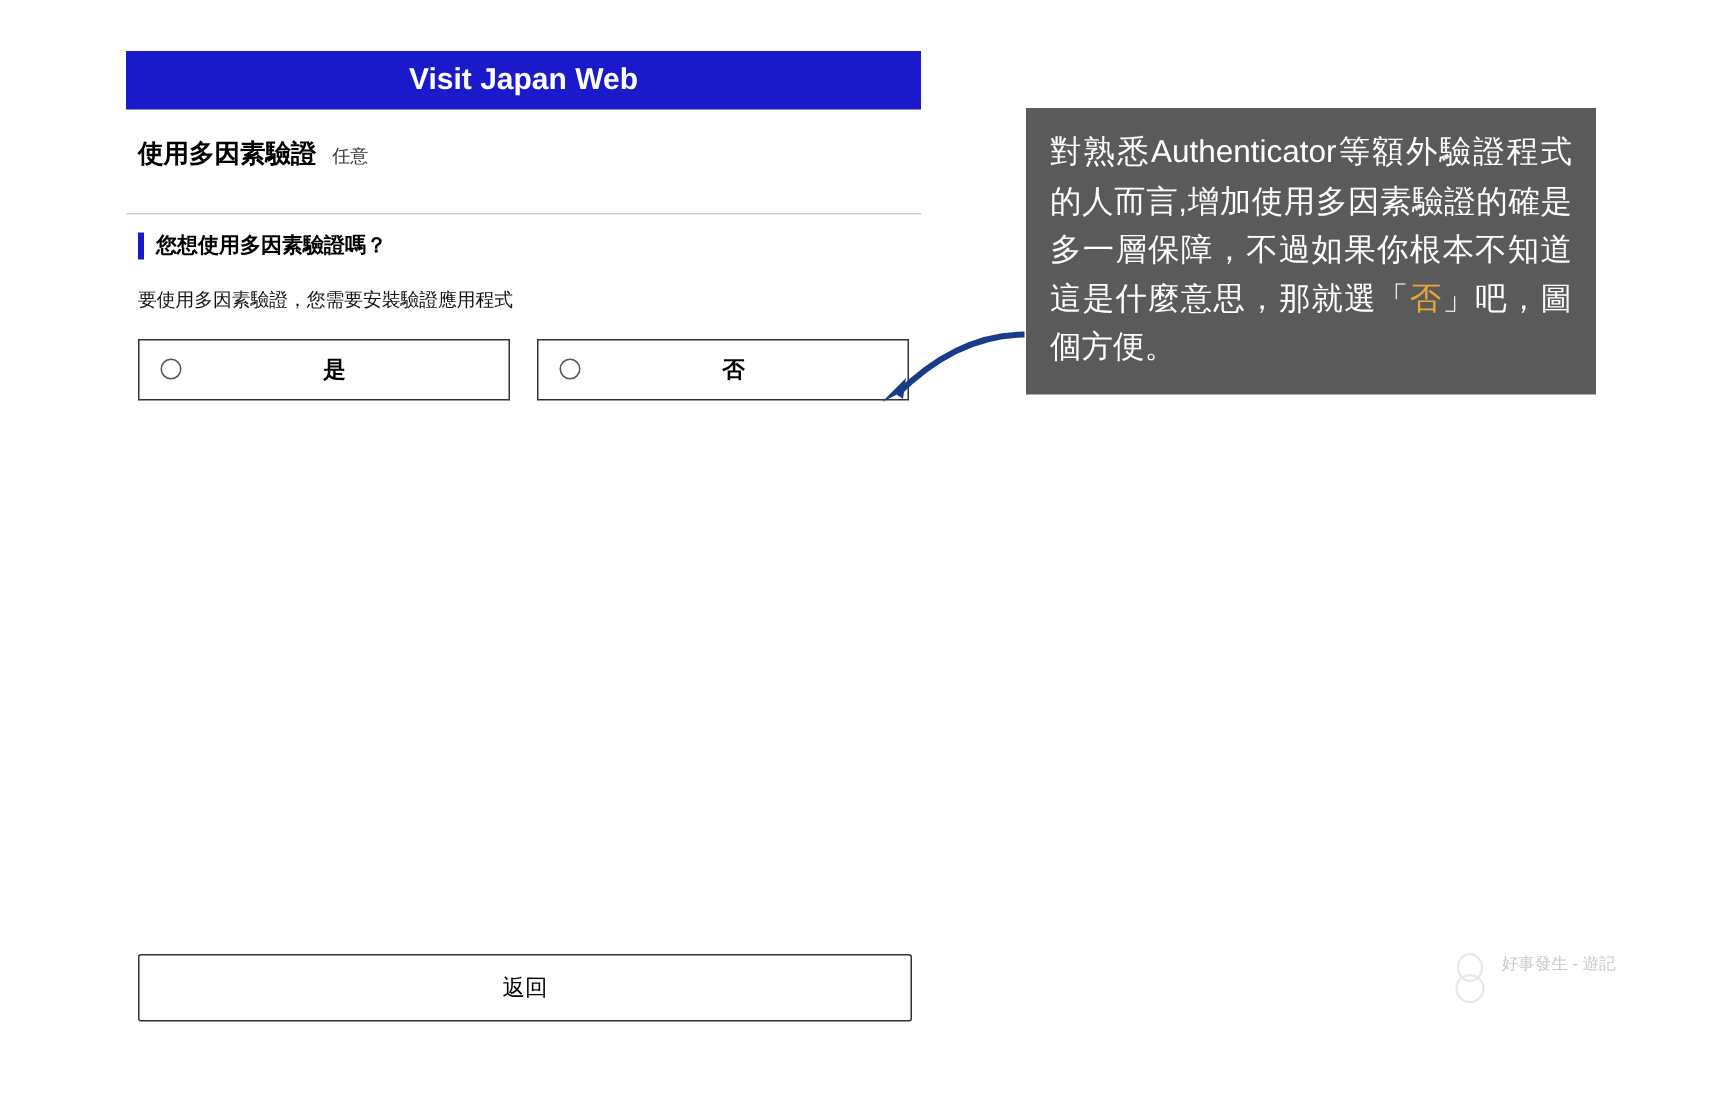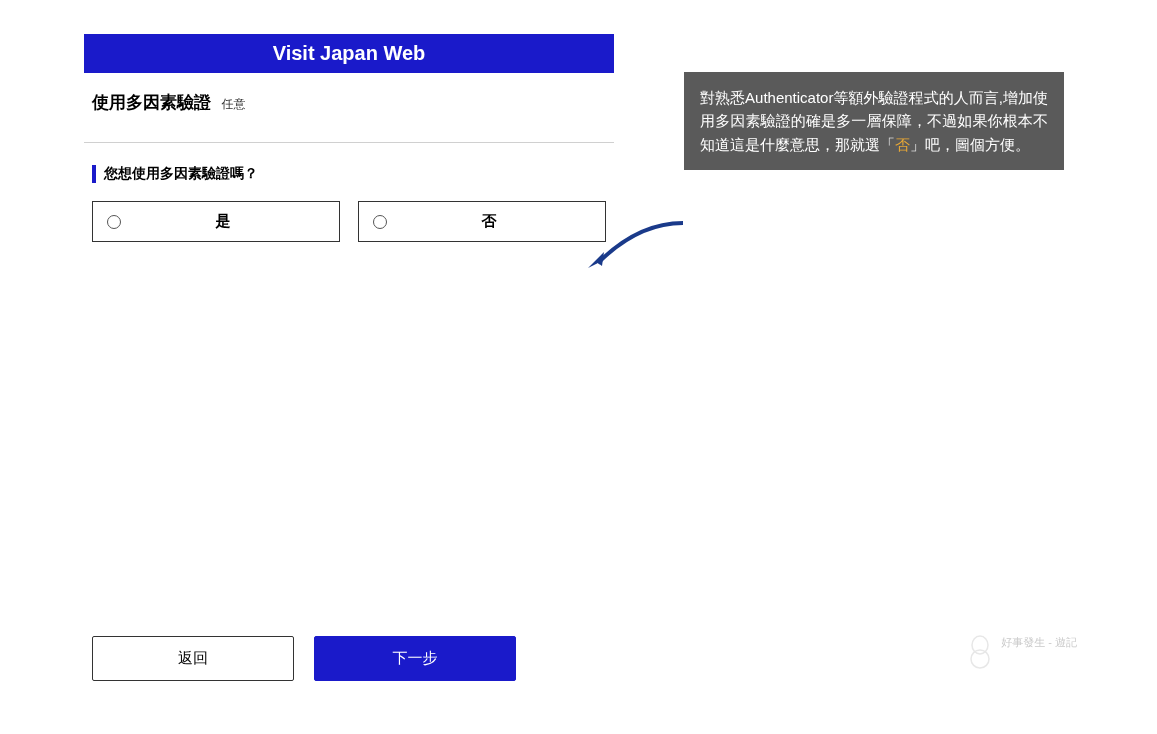--- a/index.html
+++ b/index.html
@@ -37,21 +37,21 @@
       font-weight: bold;
       display: inline-block;
     }
     .optional-badge {
       font-size: 12px;
       margin-left: 6px;
       font-weight: normal;
       color: #333;
     }
     .question-block {
-      margin-top: 22px;
+      margin-top: 12px;
       padding: 0 8px;
     }
     .question {
       border-left: 4px solid #1a1aca;
       padding-left: 8px;
       font-size: 14px;
       font-weight: bold;
     }
     .description {
       margin-top: 18px;
@@ -84,21 +84,21 @@
     }
     .option-label {
       flex: 1;
       text-align: center;
       font-weight: bold;
     }
     .footer-buttons {
       position: absolute;
       left: 92px;
       top: 636px;
-      width: 424px;
+      width: 516px;
       display: flex;
       gap: 20px;
     }
     .back-button, .next-button {
       flex: 1;
       padding: 12px 0;
       text-align: center;
       font-size: 15px;
       cursor: pointer;
       border-radius: 2px;
@@ -121,21 +121,21 @@
       height: 60px;
     }
     .annotation-box {
       position: absolute;
       left: 684px;
       top: 72px;
       width: 380px;
       background: #5a5a5a;
       color: #fff;
       padding: 14px 16px;
-      font-size: 15px;
+      font-size: 21px;
       line-height: 1.55;
       text-align: justify;
     }
     .highlight-no {
       color: #e8a835;
     }
     .watermark {
       position: absolute;
       right: 80px;
       bottom: 65px;
@@ -160,41 +160,39 @@
   <div class="header">
     <span>Visit Japan Web</span>
   </div>
   <div class="title-row">
     <span class="page-title">使用多因素驗證</span>
     <span class="optional-badge">任意</span>
   </div>
   <div class="question-block">
     <div class="question">您想使用多因素驗證嗎？</div>
     <div class="description">
+      <div>要使用多因素驗證，您需要安裝驗證應用程式</div>
     </div>
   </div>
   <div class="options-row">
     <div class="option-button">
       <span class="radio-circle"></span>
       <span class="option-label">是</span>
     </div>
     <div class="option-button">
       <span class="radio-circle"></span>
       <span class="option-label">否</span>
     </div>
   </div>
 </div>
 
 <div class="footer-buttons">
   <div class="back-button">
     <span>返回</span>
   </div>
-  <div class="next-button">
-    <span>下一步</span>
-  </div>
 </div>
 
 <svg class="annotation-arrow" viewBox="0 0 110 60">
   <path d="M 105 5 Q 60 5 20 45" stroke="#1a3a8a" stroke-width="4" fill="none"></path>
   <path d="M 20 45 L 10 50 L 26 34 L 24 48 Z" fill="#1a3a8a"></path>
 </svg>
 
 <div class="annotation-box">
   <span>對熟悉Authenticator等額外驗證程式的人而言,增加使用多因素驗證的確是多一層保障，不過如果你根本不知道這是什麼意思，那就選「</span><span class="highlight-no">否</span><span>」吧，圖個方便。</span>
 </div>

